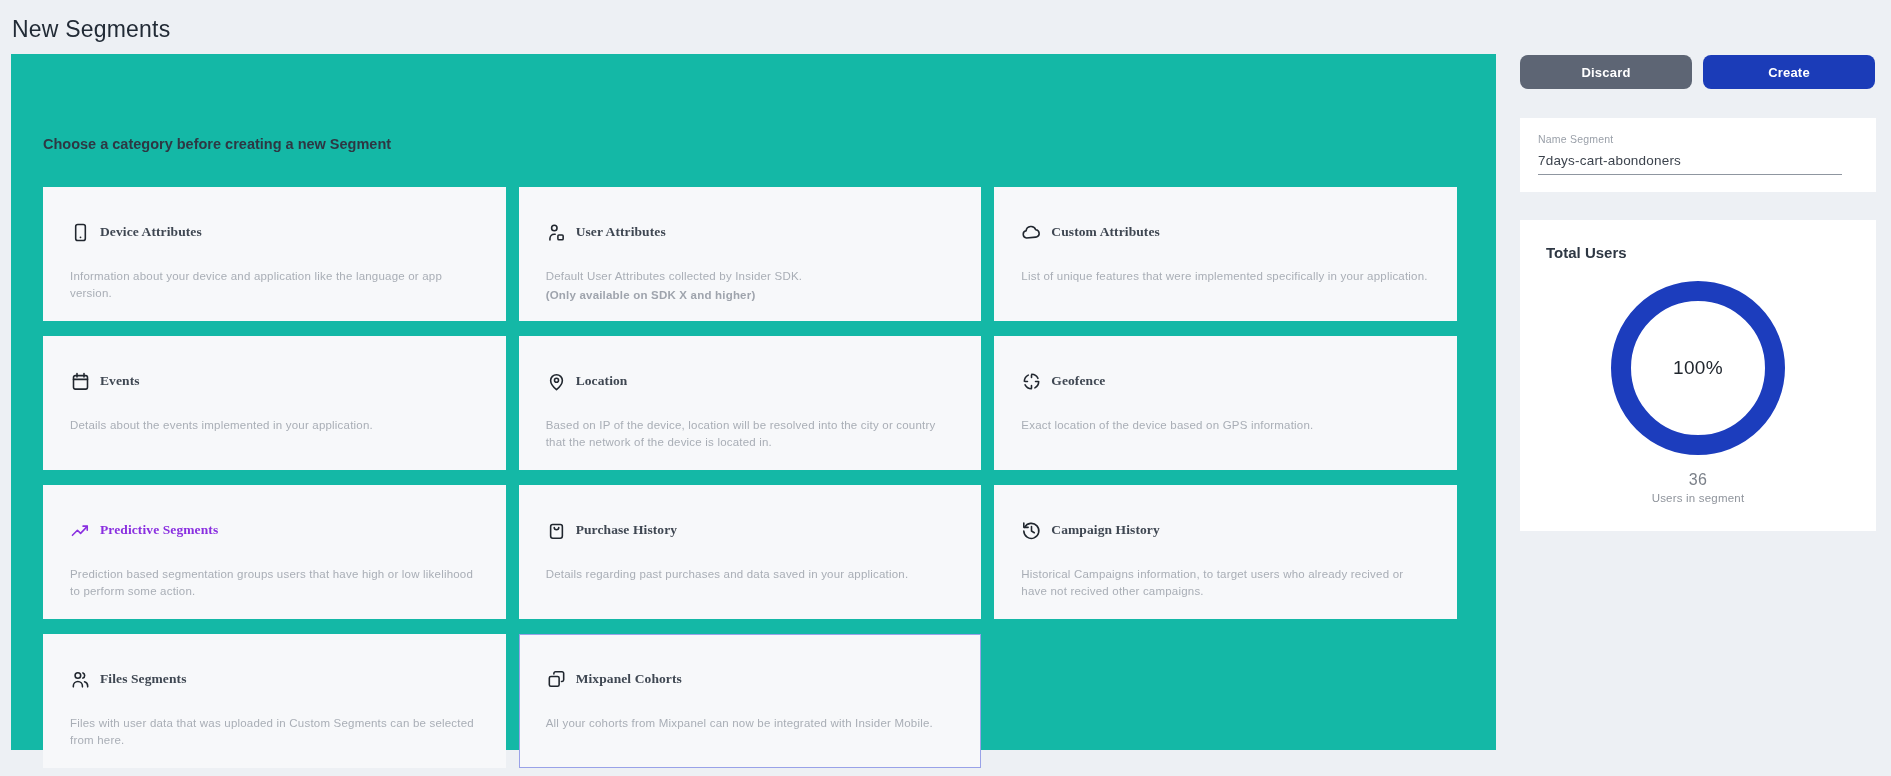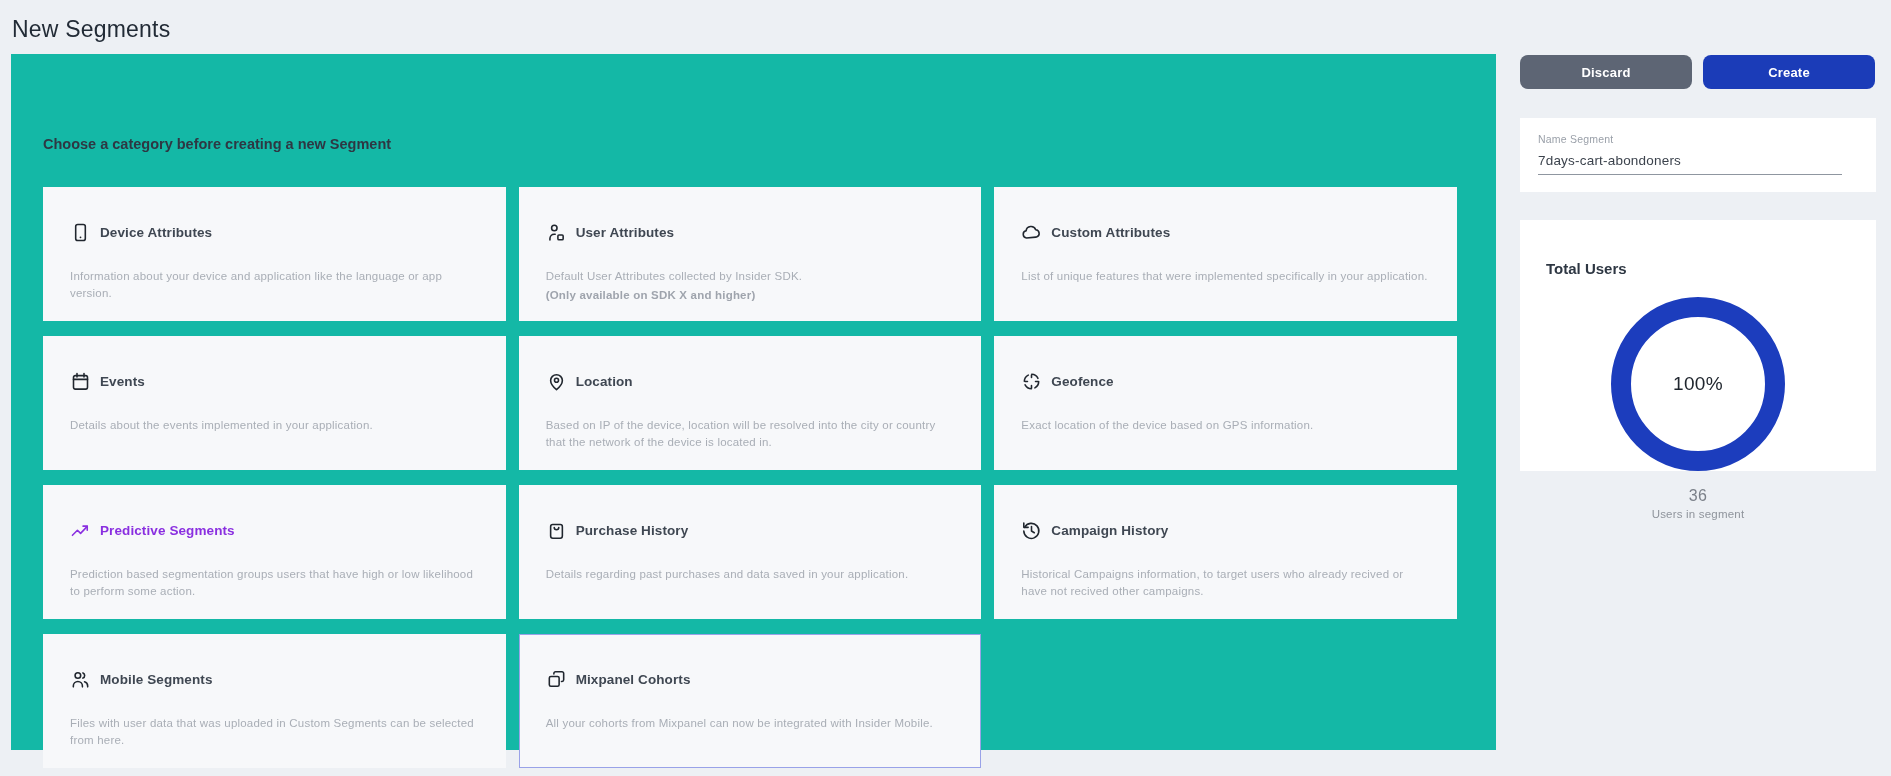--- a/index.html
+++ b/index.html
@@ -26,21 +26,21 @@
   .cards-grid {
     position:absolute; left:32px; top:133px; width:1414px;
     display:grid; grid-template-columns:repeat(3, 1fr);
     column-gap:13px; row-gap:15px;
   }
   .card {
     background:#f7f8fa; height:134px; padding:32px 26px 0 26px;
     border:1px solid transparent; cursor:pointer;
   }
   .card.selected { border:1px solid var(--sel-border); }
-  .card-head { display:flex; align-items:center; gap:9px; height:24px; }
+  .card-head { display:flex; align-items:center; gap:9px; height:24px;font-family:Liberation Serif, serif; }
   .card-icon { width:21px; height:21px; color:#20262e; flex:0 0 auto; display:inline-flex; }
   .card-icon svg { width:21px; height:21px; }
   .card-title { font-size:13.5px; font-weight:700; color:#3f4752; letter-spacing:.1px; }
   .card.accent .card-title, .card.accent .card-icon { color:var(--purple); }
   .card-desc {
     margin-top:24px; font-size:11.5px; line-height:1.45; color:#a9aeb6;
     letter-spacing:.2px; max-width:420px;
   }
   .card-desc.bold { margin-top:2px; font-weight:700; color:#9fa4ad; }
   .card-desc:empty { display:none; }
@@ -55,21 +55,21 @@
 
   .side-card { position:absolute; left:1520px; width:356px; background:#fff; }
   .name-card { top:118px; height:74px; padding:15px 26px 0 18px; }
   .name-label { font-size:10.5px; color:#9aa0a9; letter-spacing:.2px; }
   .name-input {
     display:block; margin-top:8px; width:304px; border:none; outline:none;
     border-bottom:1px solid #8f96a0; background:transparent; padding:0 0 6px 0;
     font-family:"Liberation Sans", sans-serif; font-size:13.5px; color:#3c434d;
     letter-spacing:.2px;
   }
-  .users-card { top:220px; height:251px; padding:40px 26px 0 26px; }
+  .users-card { top:220px; height:311px; padding:24px 26px 0 26px; }
   .users-title { font-size:15px; font-weight:700; color:#2e3743; }
   .donut-wrap { margin-top:20px; display:flex; flex-direction:column; align-items:center; }
   .donut {
     width:174px; height:174px; border-radius:50%;
     border:20px solid var(--donut); display:flex; align-items:center; justify-content:center;
   }
   .donut-pct { font-size:19px; font-weight:500; color:#20262e; letter-spacing:.3px; }
   .users-count { margin-top:16px; font-size:16px; color:#7b8089; letter-spacing:.3px; }
   .users-caption { margin-top:3px; font-size:11.5px; color:#8f949c; letter-spacing:.2px; }
 </style>
@@ -202,21 +202,21 @@
       <div class="card">
     <div class="card-head">
       <span class="card-icon">
             <svg viewBox="0 0 24 24" fill="none" stroke="currentColor" stroke-width="1.8" stroke-linecap="round" stroke-linejoin="round">
               <circle cx="9" cy="7.4" r="3.2"></circle>
               <path d="M3.8 20.4v-.9c0-2.9 2.3-5.2 5.2-5.2s5.2 2.3 5.2 5.2v.9"></path>
               <path d="M14.8 4.5a3.2 3.2 0 0 1 0 5.9"></path>
               <path d="M16.6 14.6c2.1.6 3.6 2.5 3.6 4.8v1"></path>
             </svg>
           </span>
-      <span class="card-title">Mobile Segments</span>
+      <span class="card-title">Files Segments</span>
     </div>
     <p class="card-desc">Files with user data that was uploaded in Custom Segments can be selected from here.</p>
 
   </div>
       <div class="card selected">
     <div class="card-head">
       <span class="card-icon">
             <svg viewBox="0 0 24 24" fill="none" stroke="currentColor" stroke-width="1.8" stroke-linecap="round" stroke-linejoin="round">
               <rect x="3.8" y="8.6" width="11.2" height="11.2" rx="1.8"></rect>
               <path d="M9 5.6V5a1.9 1.9 0 0 1 1.9-1.9h7.4A1.9 1.9 0 0 1 20.2 5v7.4a1.9 1.9 0 0 1-1.9 1.9h-.6"></path>

